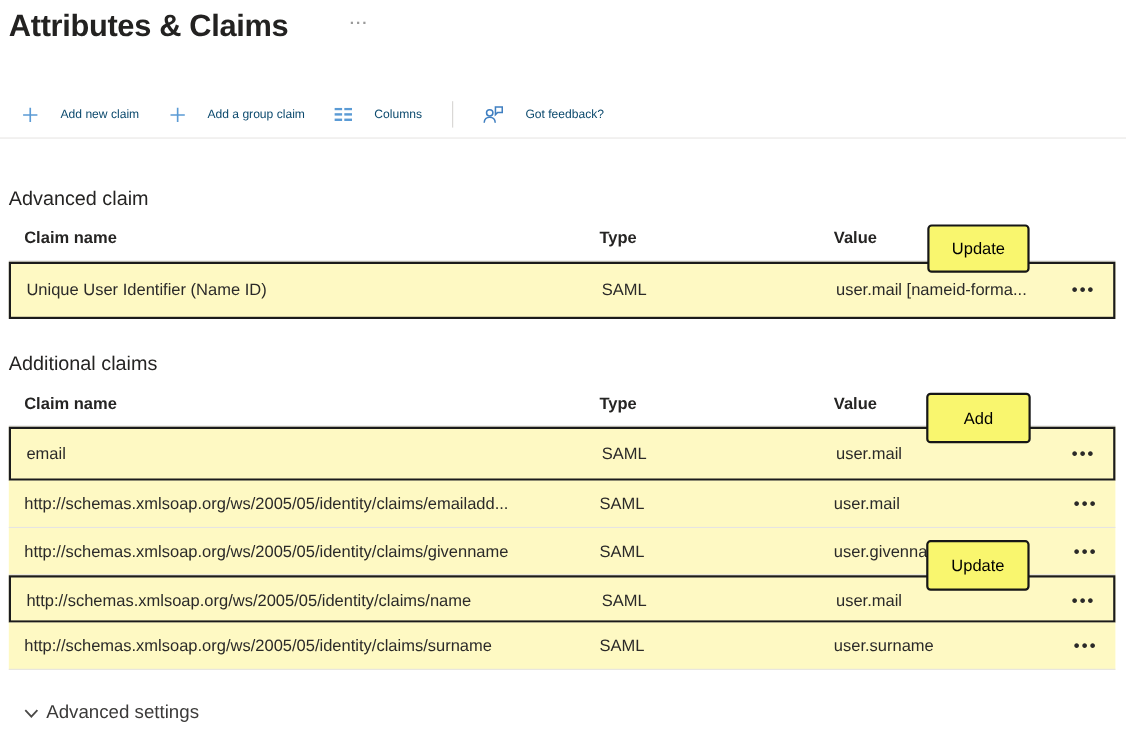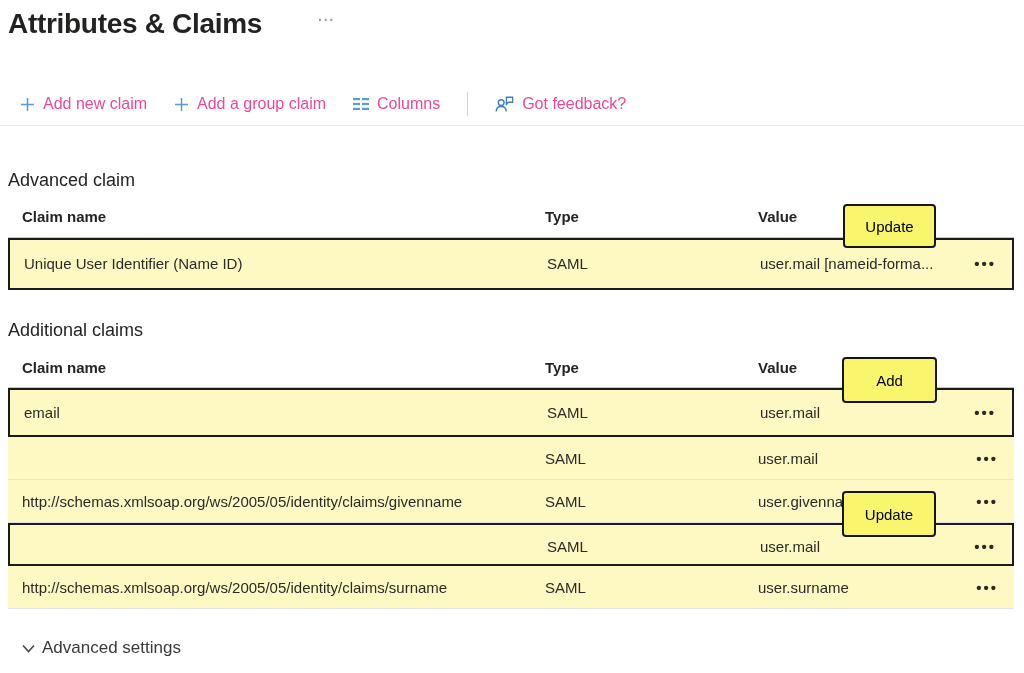--- a/index.html
+++ b/index.html
@@ -8,21 +8,21 @@
 
   
   #page-title { position:absolute; left:8px; top:8px; font-size:28px; font-weight:700;
                 color:#232221; letter-spacing:-0.3px; }
   #title-menu { position:absolute; left:318px; top:12px; font-size:14px; font-weight:700;
                 color:#9a9a9a; letter-spacing:1px; cursor:pointer; }
 
   
   #toolbar { position:absolute; left:20px; top:88px; height:32px; display:flex;
              align-items:center; gap:27px; }
-  .tb-item { display:flex; align-items:center; gap:8px; font-size:16px; color:#ec4899;
+  .tb-item { display:flex; align-items:center; gap:20px; font-size:11px; color:#0c4a6e;
              cursor:pointer; white-space:nowrap; }
   .tb-divider { width:1px; height:24px; background:#d6d4d2; }
   #toolbar-rule { position:absolute; left:0; top:125px; width:1024px; height:1px; background:#e8e6e4; }
 
   
   .section-heading { position:absolute; left:8px; font-size:18px; color:#252423; }
   #required-heading { top:170px; }
   #additional-heading { top:320px; }
 
   
@@ -137,31 +137,33 @@
     <span class="c-type">Type</span>
     <span class="c-value">Value</span>
   </div>
   <div class="t-row row-h49 highlighted">
     <span class="c-name">email</span>
     <span class="c-type">SAML</span>
     <span class="c-value">user.mail</span>
     <span class="c-menu">•••</span>
   </div>
   <div class="t-row row-h43">
+    <span class="c-name">http://schemas.xmlsoap.org/ws/2005/05/identity/claims/emailadd...</span>
     <span class="c-type">SAML</span>
     <span class="c-value">user.mail</span>
     <span class="c-menu">•••</span>
   </div>
   <div class="t-row row-h43">
     <span class="c-name">http://schemas.xmlsoap.org/ws/2005/05/identity/claims/givenname</span>
     <span class="c-type">SAML</span>
     <span class="c-value">user.givenname</span>
     <span class="c-menu">•••</span>
   </div>
   <div class="t-row row-h43 highlighted">
+    <span class="c-name">http://schemas.xmlsoap.org/ws/2005/05/identity/claims/name</span>
     <span class="c-type">SAML</span>
     <span class="c-value">user.mail</span>
     <span class="c-menu">•••</span>
   </div>
   <div class="t-row row-h43">
     <span class="c-name">http://schemas.xmlsoap.org/ws/2005/05/identity/claims/surname</span>
     <span class="c-type">SAML</span>
     <span class="c-value">user.surname</span>
     <span class="c-menu">•••</span>
   </div>

